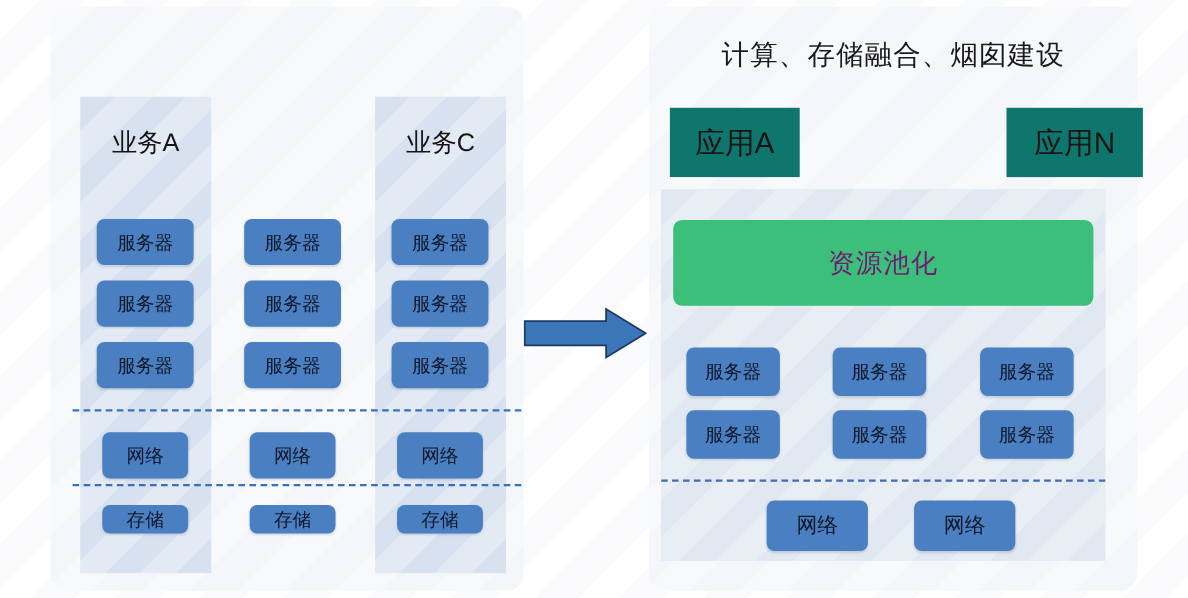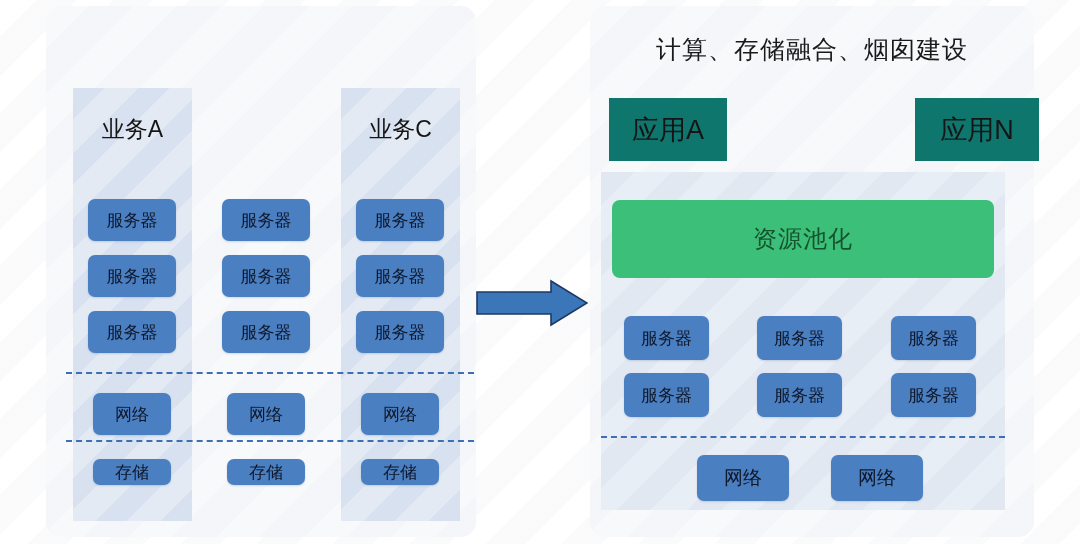--- a/index.html
+++ b/index.html
@@ -111,21 +111,21 @@
     background:repeating-linear-gradient(135deg,
       rgba(255,255,255,0) 0px, rgba(255,255,255,0) 24px,
       rgba(255,255,255,0.26) 24px, rgba(255,255,255,0.26) 50px);
   }
 
   #resource-pool{
     position:absolute;left:11px;top:28px;width:382px;height:78px;
     background:#3cbf78;
     border-radius:8px;
     display:flex;align-items:center;justify-content:center;
-    color:#14532d;font-size:24px;letter-spacing:1px;
+    color:#701a75;font-size:24px;letter-spacing:1px;
   }
 
   .rp-server{width:85px;height:44px;}
   .rp-net{width:92px;height:46px;font-size:19px;}
 </style>
 </head>
 <body>
 
 <div class="bg-texture"></div>
 

